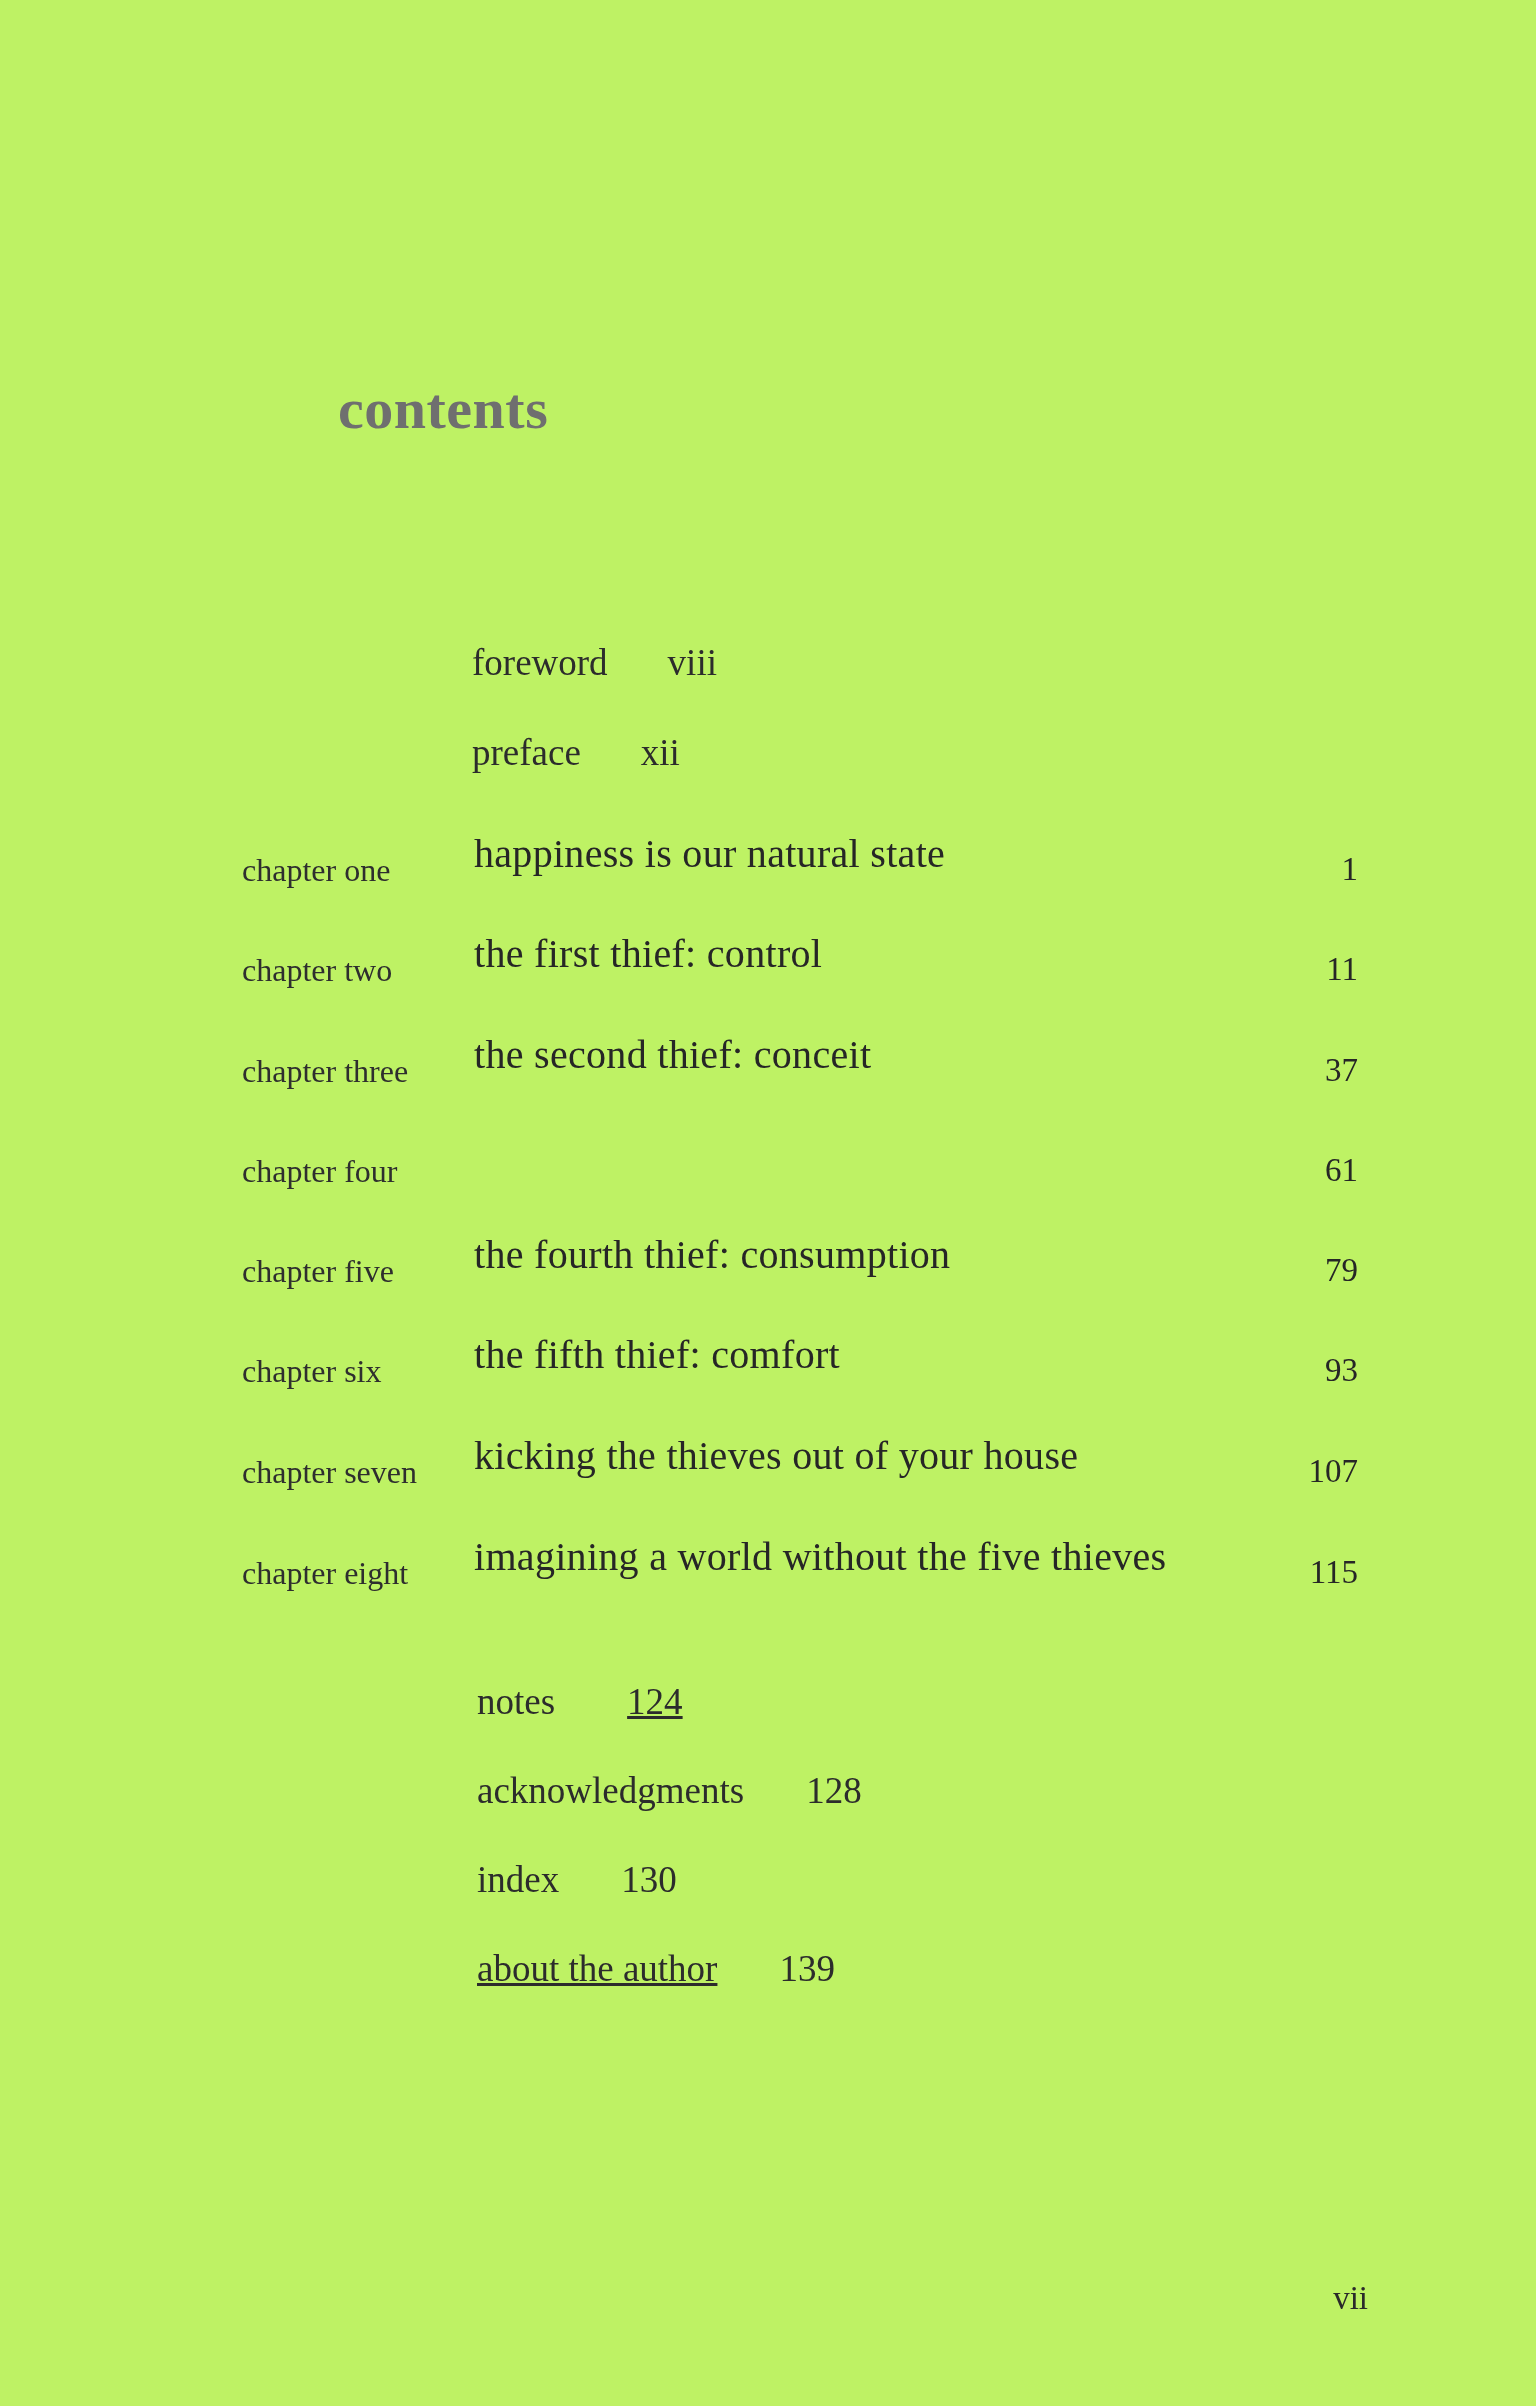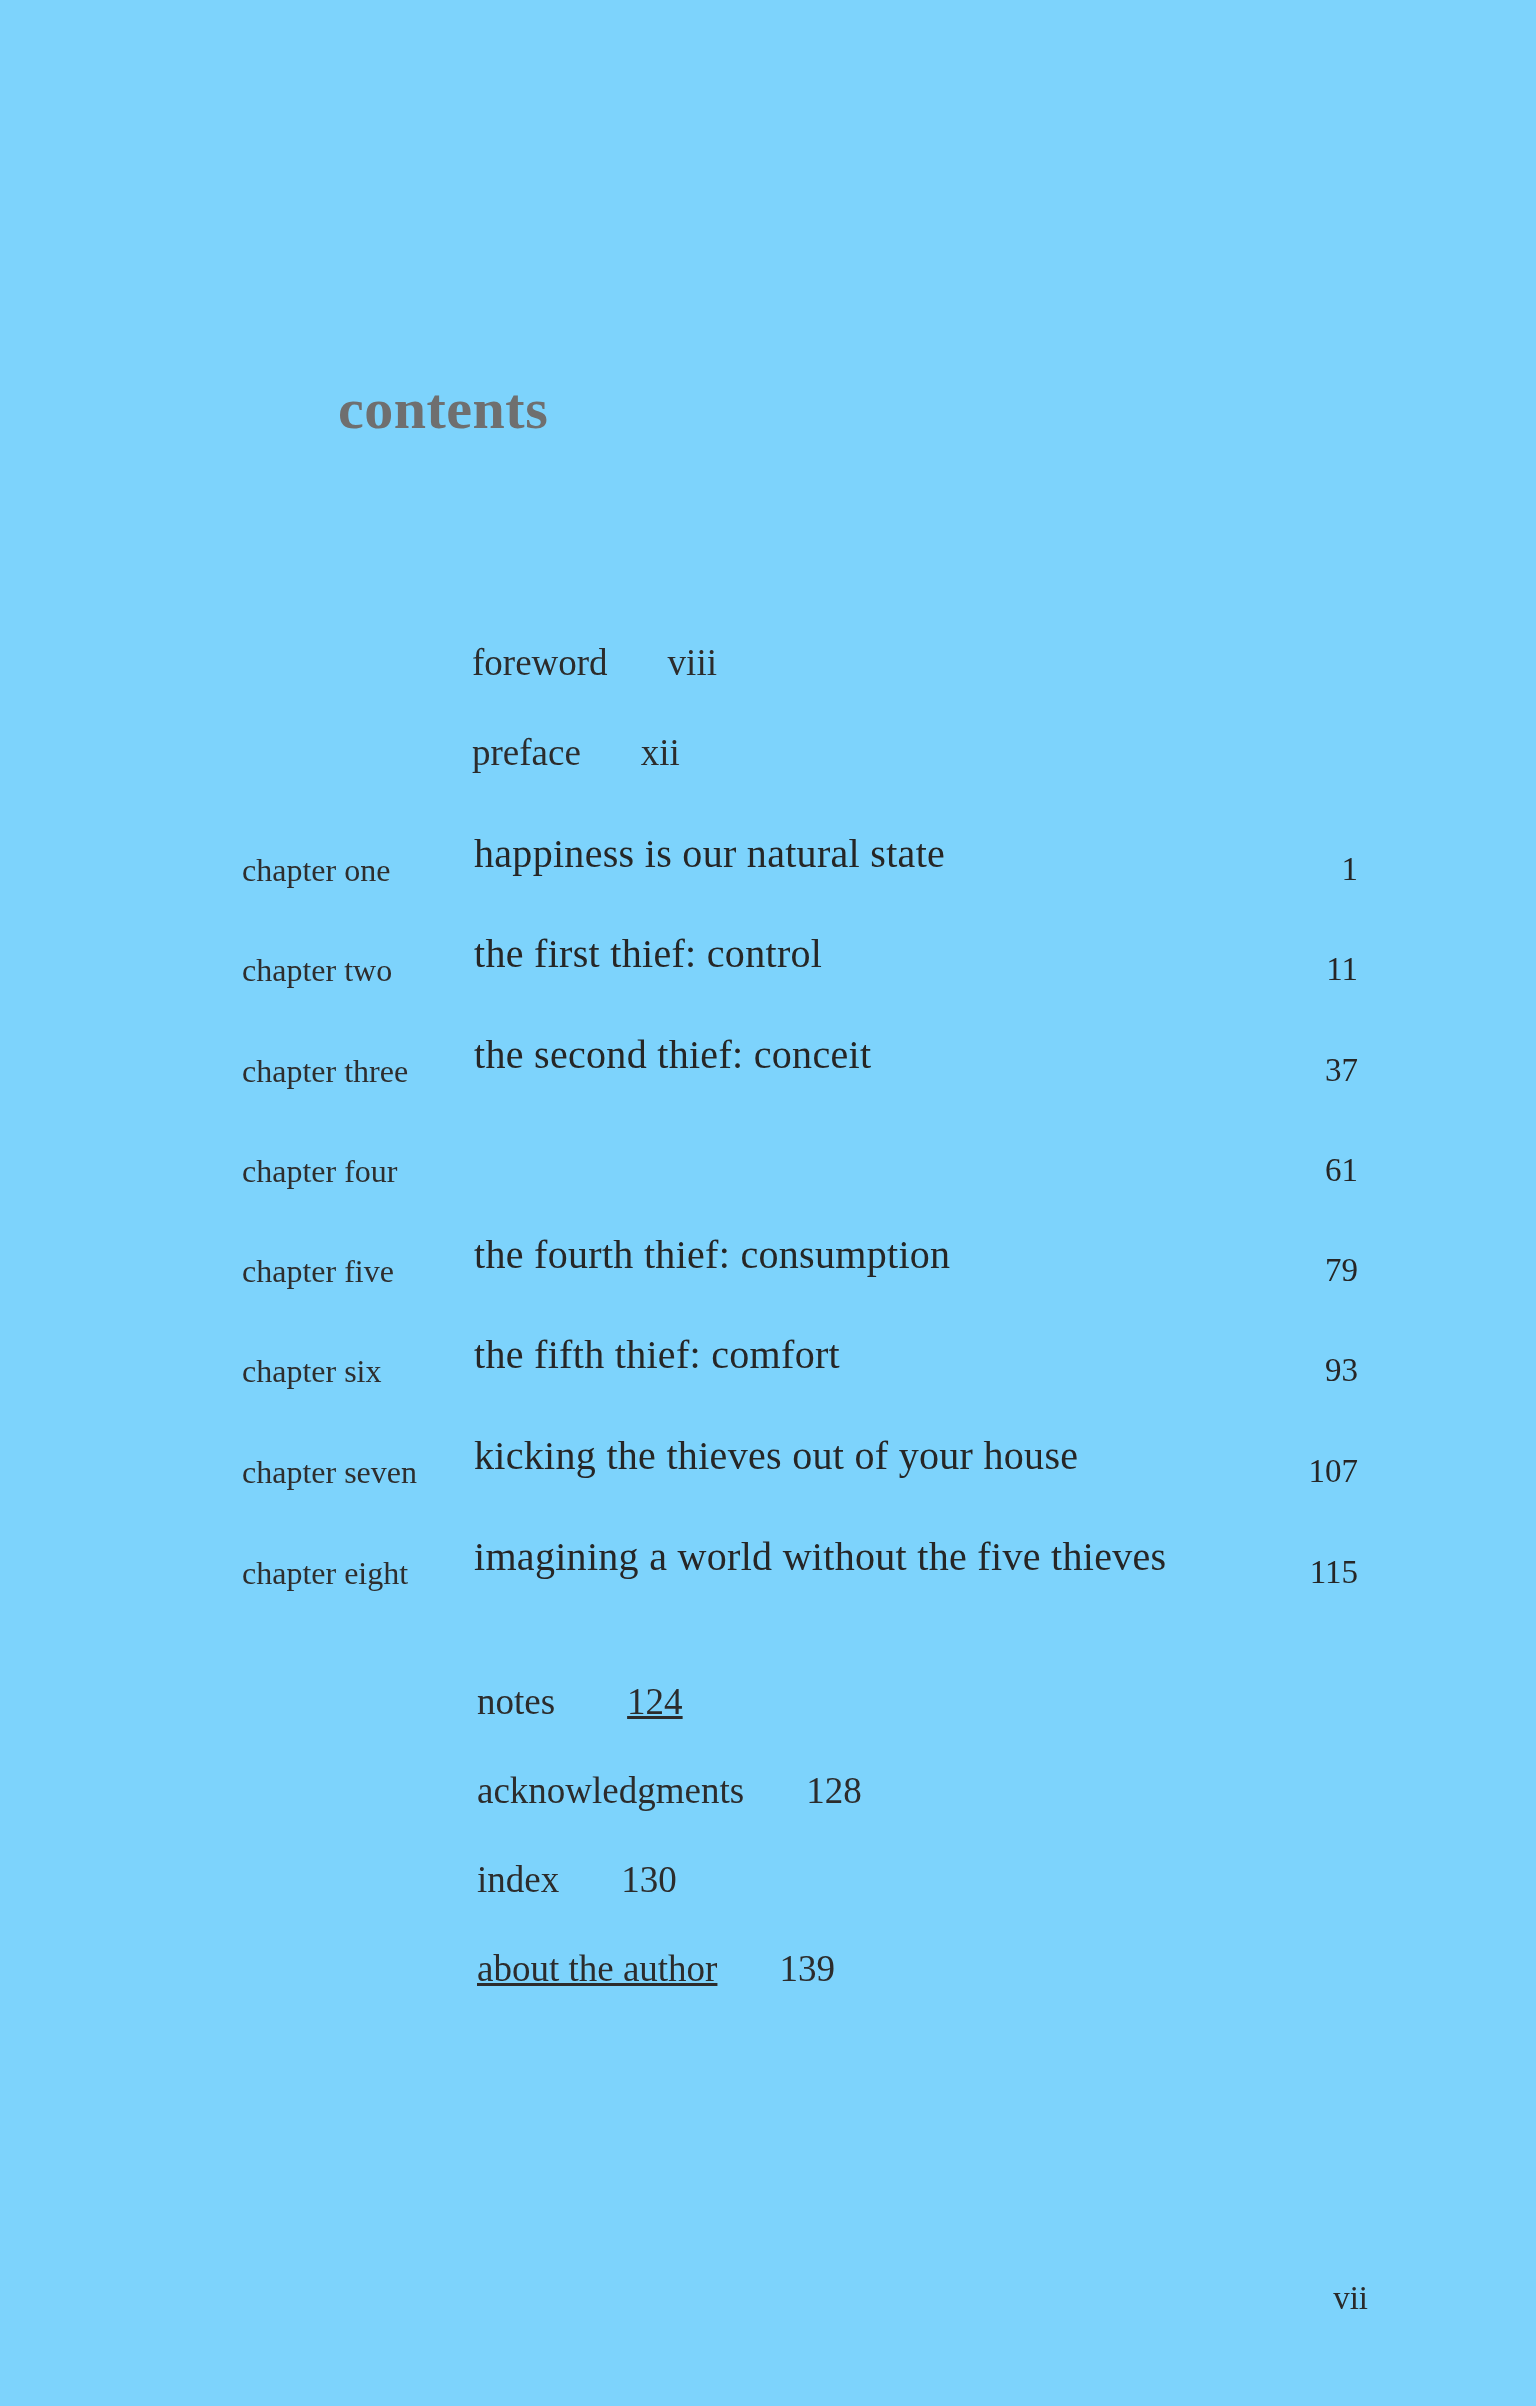--- a/index.html
+++ b/index.html
@@ -13,21 +13,21 @@
       position: relative;
       overflow: hidden;
       font-family: "Liberation Serif", "DejaVu Serif", serif;
       color: #2a2a2a;
     }
     .page {
       position: absolute;
       left: 0; top: 0;
       width: 1536px;
       height: 2407px;
-      background: #7dd3fc;
+      background: #bef264;
     }
     .heading {
       position: absolute;
       left: 338px;
       top: 380px;
       font-size: 58px;
       font-weight: bold;
       color: #6f6f6f;
       letter-spacing: 0.5px;
       line-height: 1;

